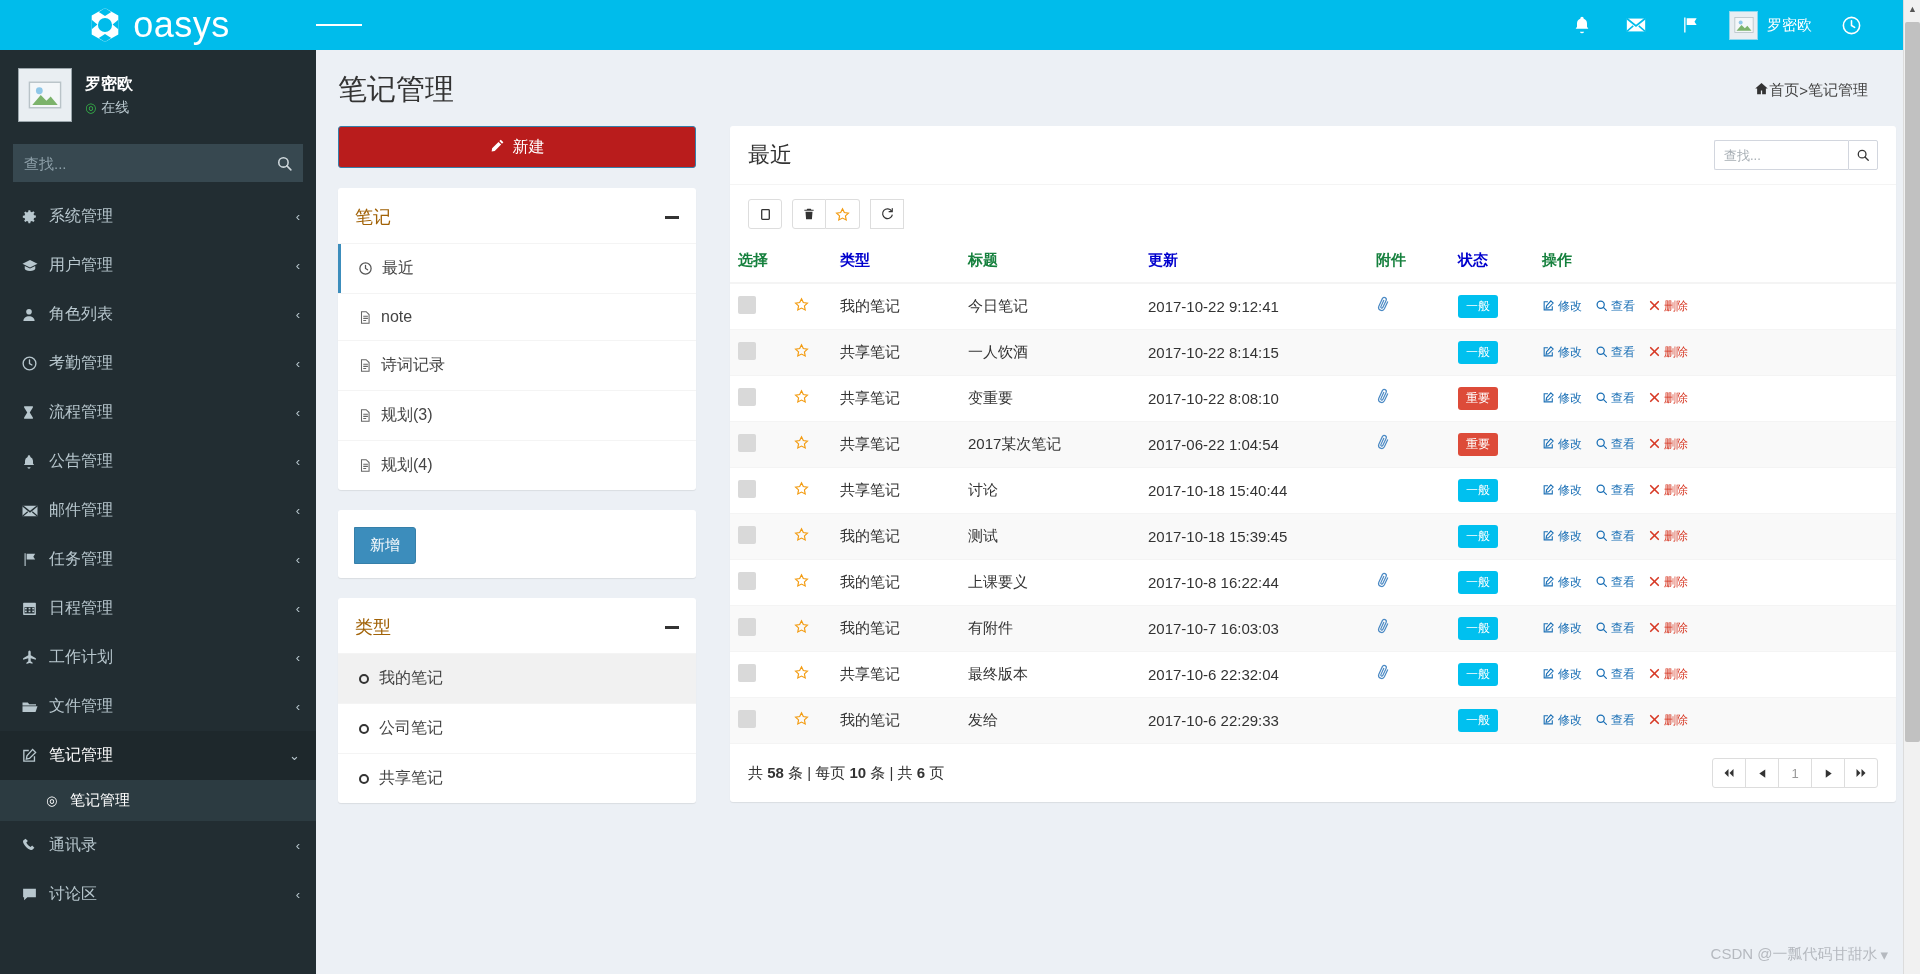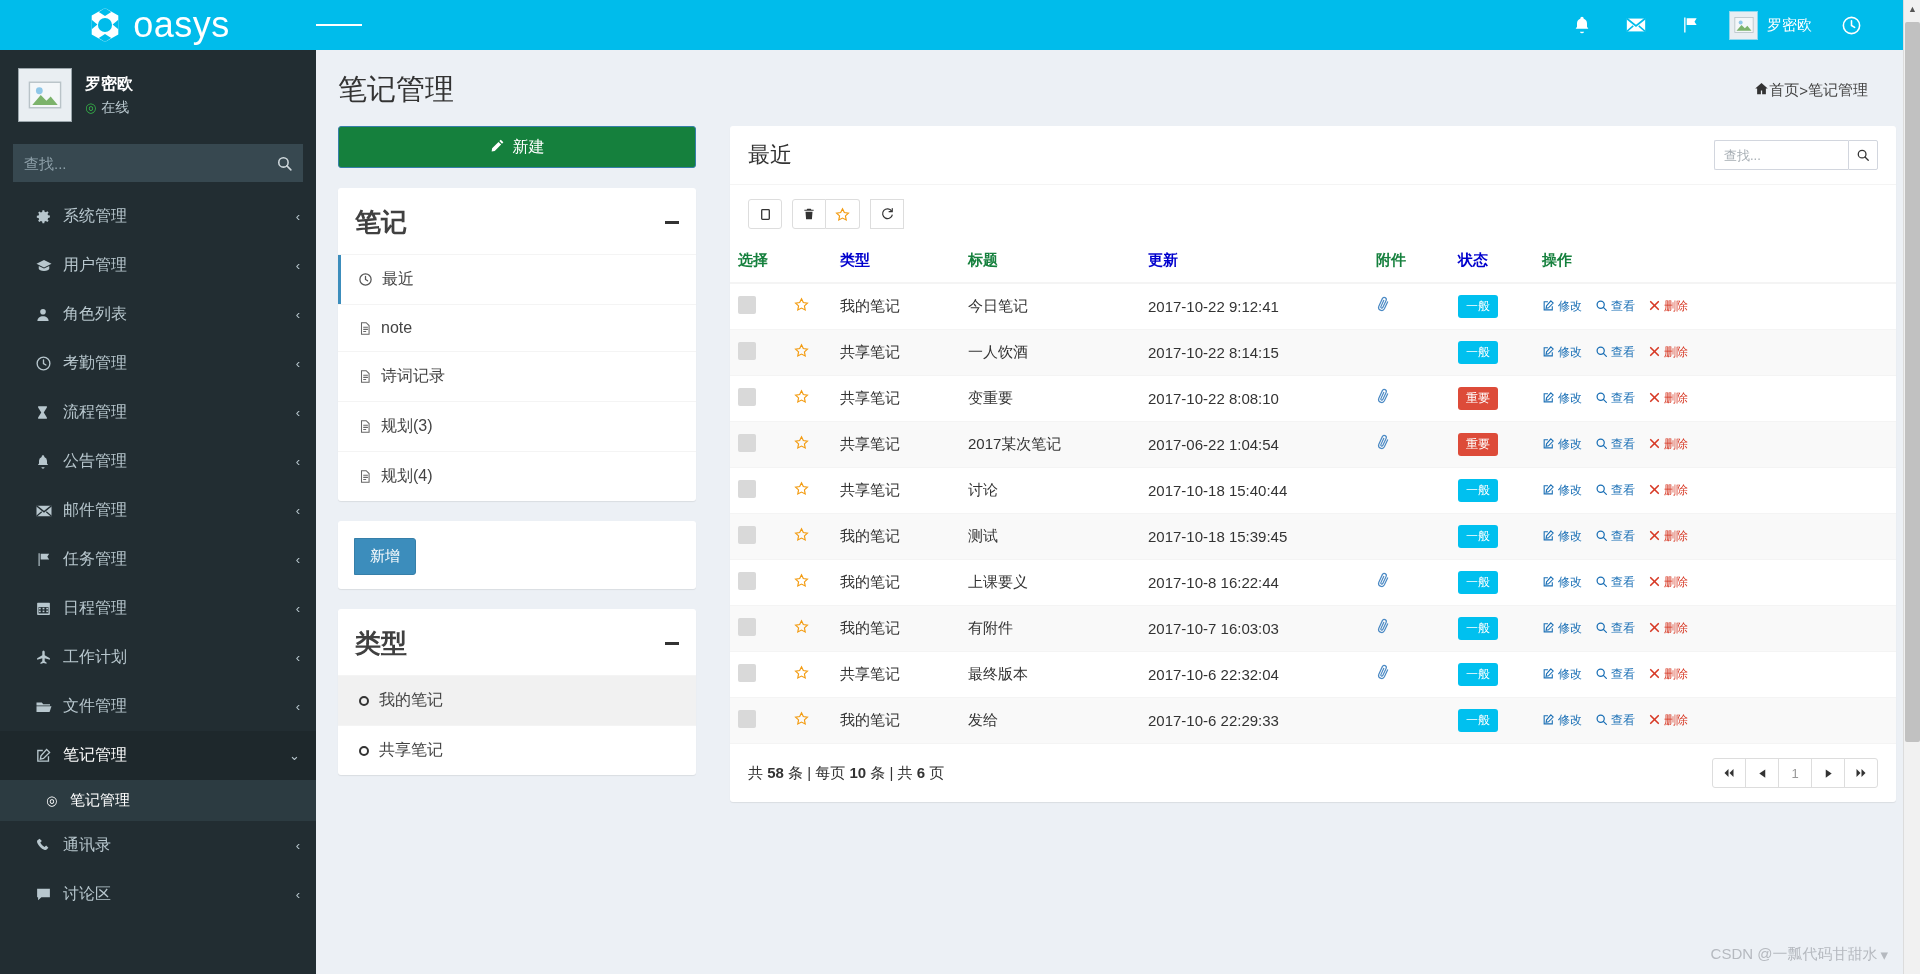--- a/index.html
+++ b/index.html
@@ -63,21 +63,21 @@
     font-family: "Liberation Sans", sans-serif;
   }
   .side-search input::placeholder { color: #8ea0a9; }
   .side-search .sbtn {
     width: 38px; height: 38px; display: flex; align-items: center; justify-content: center;
     color: #cfd8dc; cursor: pointer;
   }
 
   .menu { list-style: none; margin-top: 6px; }
   .menu > li > a {
-    display: flex; align-items: center; height: 49px; padding: 0 16px 0 32px;
+    display: flex; align-items: center; height: 49px; padding: 0 16px 0 18px;
     color: #b8c7ce; font-size: 16px; text-decoration: none; cursor: pointer;
     border-left: 3px solid transparent;
   }
   .menu > li > a .mi { width: 28px; display: flex; align-items: center; color: #b8c7ce; flex: none; }
   .menu > li > a .ml { flex: 1; }
   .menu > li > a .mc { color: #b8c7ce; font-size: 13px; }
   .menu > li.open > a { background: #1e282c; color: #fff; }
   .submenu { list-style: none; background: #2c3b41; }
   .submenu > li > a {
     display: flex; align-items: center; height: 41px; padding-left: 46px;
@@ -91,29 +91,29 @@
   .content-header { display: flex; align-items: center; padding: 20px 24px 10px 22px; }
   .page-title { font-size: 29px; color: #333; font-weight: 400; }
   .breadcrumb { margin-left: auto; font-size: 15px; color: #444; display: flex; align-items: center; gap: 0; padding-right: 28px;}
   .breadcrumb a { color: #444; text-decoration: none; }
 
   .content-body { display: flex; padding: 6px 24px 0 22px; gap: 34px; }
   .left-col { width: 358px; flex: none; }
   .right-col { flex: 1; }
 
   .btn-new {
-    width: 100%; height: 42px; background: #15803d; border: 1px solid #367fa9;
+    width: 100%; height: 42px; background: #b91c1c; border: 1px solid #367fa9;
     color: #fff; font-size: 16px; display: flex; align-items: center; justify-content: center;
     gap: 8px; cursor: pointer; border-radius: 3px; font-family: "Liberation Sans", sans-serif;
   }
   .box { background: #fff; border-top: 3px solid #fff; border-radius: 3px; margin-top: 20px; box-shadow: 0 1px 1px rgba(0,0,0,.08); }
   .box-header {
     display: flex; align-items: center; padding: 14px 17px; border-bottom: 1px solid #f4f4f4;
   }
-  .box-title { font-size: 26px; color: #404040; font-weight: 700; }
+  .box-title { font-size: 18px; color: #a16207; font-weight: 400; }
   .box-tools { margin-left: auto; color: #333; cursor: pointer; display:flex; align-items:center; }
   .minus-ico { display:inline-block; width: 14px; height: 3px; background: #333; }
 
   .nav-list { list-style: none; }
   .nav-list > li { border-top: 1px solid #f4f4f4; }
   .nav-list > li:first-child { border-top: 0; }
   .nav-list > li > a {
     display: flex; align-items: center; gap: 9px; padding: 14px 17px;
     color: #444; font-size: 16px; text-decoration: none; cursor: pointer;
     border-left: 3px solid transparent;
@@ -597,20 +597,30 @@
               <span>我的笔记</span>
             </a>
               </li>
             <li>
                 <a>
               <span class="li-ico">
                     <svg width="12" height="12" viewBox="0 0 24 24" fill="none" stroke="#333" stroke-width="4">
                       <circle cx="12" cy="12" r="8"></circle>
                     </svg>
                   </span>
+              <span>公司笔记</span>
+            </a>
+              </li>
+            <li>
+                <a>
+              <span class="li-ico">
+                    <svg width="12" height="12" viewBox="0 0 24 24" fill="none" stroke="#333" stroke-width="4">
+                      <circle cx="12" cy="12" r="8"></circle>
+                    </svg>
+                  </span>
               <span>共享笔记</span>
             </a>
               </li>
           </ul>
         </div>
       </div>
 
       <div class="right-col">
         <div class="panel">
           <div class="panel-header">

